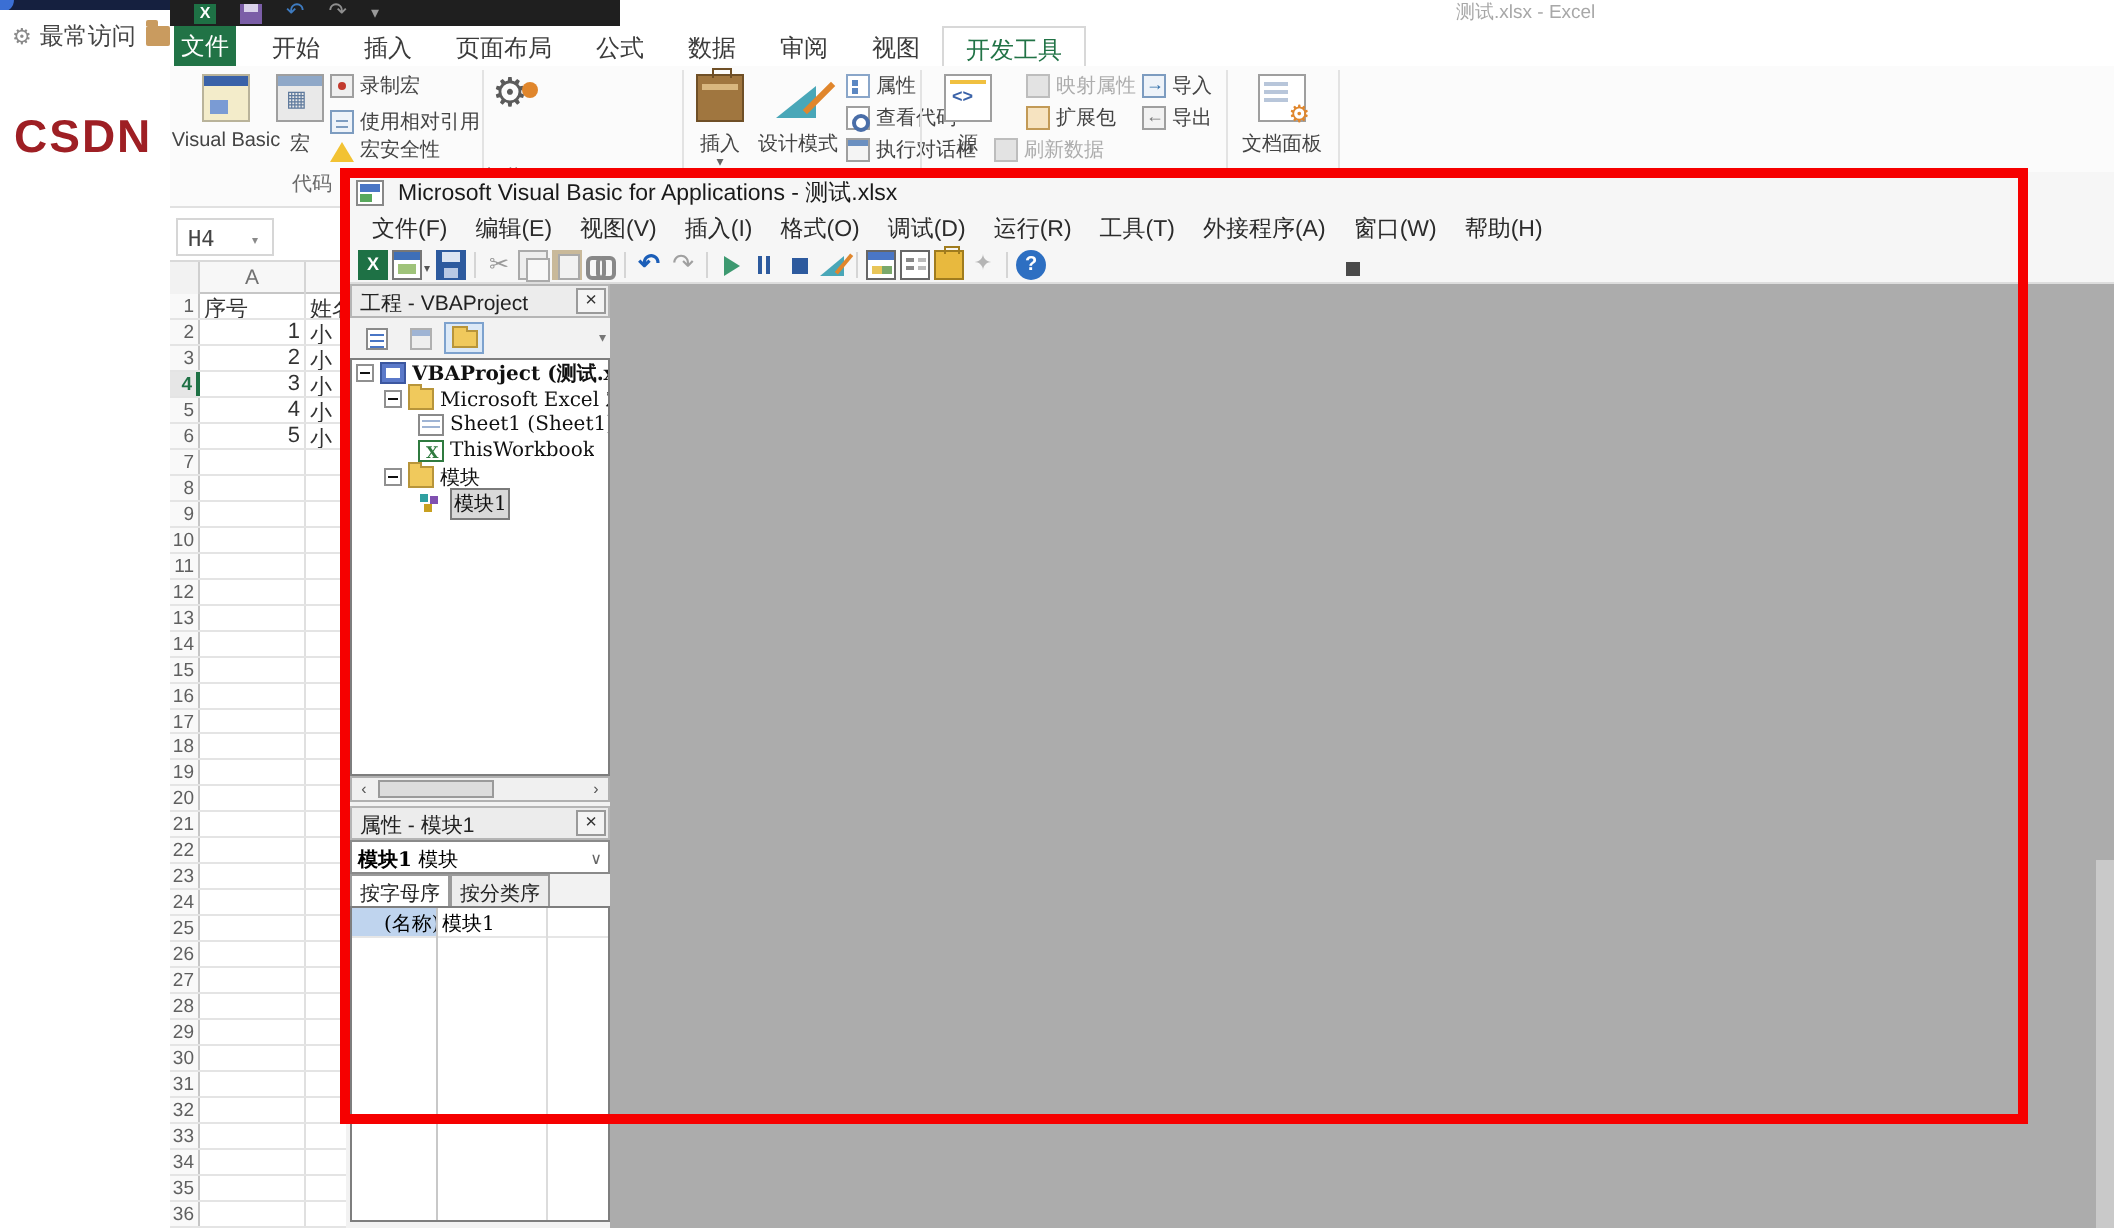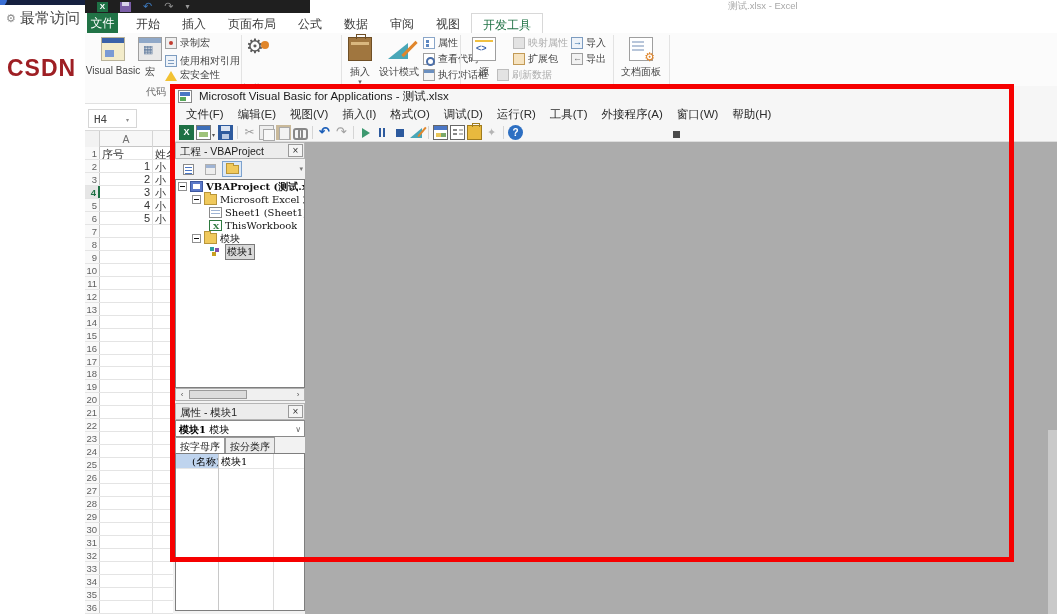--- a/index.html
+++ b/index.html
@@ -6,21 +6,21 @@
   html,body { width:1057px; height:614px; overflow:hidden; }
   body { font-family:"Liberation Sans", sans-serif; background:#fff; }
   #stage { position:relative; width:1057px; height:614px; overflow:hidden; background:#fff; }
   .abs { position:absolute; }
 
   
   #browser-top { left:0; top:0; width:85px; height:5px; background:#15203f; }
   #browser-circle { left:-5px; top:-6px; width:12px; height:12px; border-radius:50%; background:#3b6fd4; }
   #bookmarks-bar { left:0; top:5px; width:85px; height:26px; background:#fff; display:flex; align-items:center; }
   #gear { font-size:11px; color:#8a8a8a; margin-left:6px; }
-  #most-visited { font-size:15px; color:#454545; margin-left:4px; white-space:nowrap; }
+  #most-visited { font-size:12px; color:#454545; margin-left:4px; white-space:nowrap; }
   #bm-folder { width:13px; height:10px; background:#c99b5f; border-radius:1px; margin-left:5px; position:relative; }
   #bm-folder:before { content:""; position:absolute; left:0; top:-3px; width:6px; height:3px; background:#c99b5f; border-radius:1px 1px 0 0; }
   #csdn-logo { left:7px; top:55px; font-size:23px; font-weight:800; letter-spacing:1px; color:#9e1f24; }
 
   
   #excel { left:85px; top:0; width:972px; height:614px; background:#fff; }
 
   #qat-strip { left:0; top:0; width:225px; height:13px; background:#1f1f1f; display:flex; align-items:center; }
   .qat-ico { width:11px; height:10px; margin-left:12px; position:relative; }
   .qi-excel { background:#1e7145; color:#fff; font-size:8px; font-weight:bold; text-align:center; line-height:10px; }

